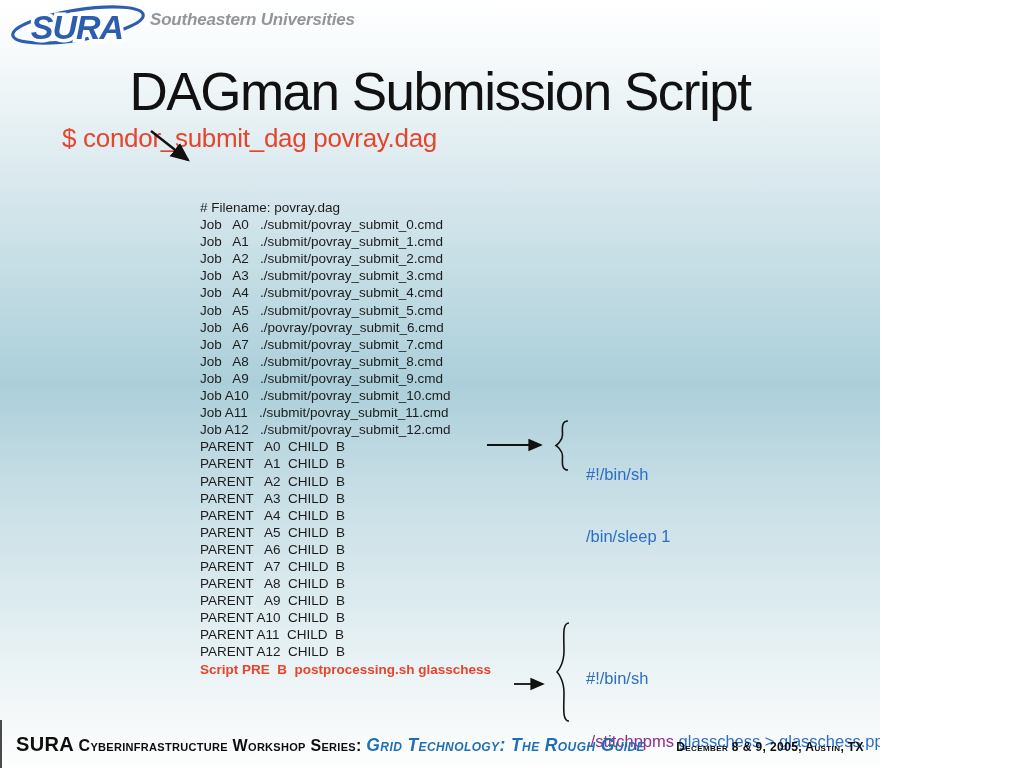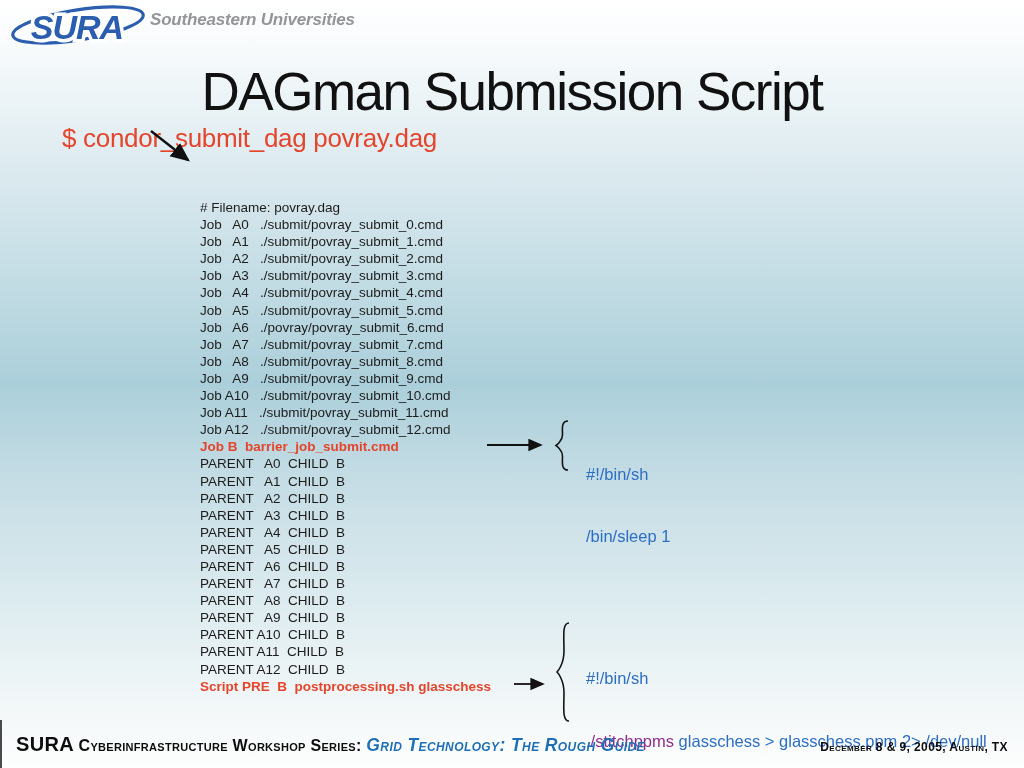--- a/index.html
+++ b/index.html
@@ -1,18 +1,18 @@
 <!DOCTYPE html>
 <html><head>
 <meta charset="utf-8">
 <style>
   html,body{margin:0;padding:0;}
   body{width:1024px;height:768px;overflow:hidden;font-family:"Liberation Sans",sans-serif;}
   .slide{
-    position:relative;width:1024px;height:768px;overflow:hidden;
+    position:relative;width:880px;height:768px;overflow:hidden;
     background:linear-gradient(180deg,
       #ffffff 0%, #f8fbfc 6%, #d5e6ec 26%, #abcfda 50%,
       #c6dde5 63%, #dcebef 78%, #f4f8f9 93%, #fdfefe 100%);
   }
   .abs{position:absolute;}
   
   .logo-svg{left:6px;top:2px;}
   .org-name{left:150px;top:10px;color:#939598;font-weight:bold;font-style:italic;
     font-size:17px;line-height:19px;letter-spacing:-0.2px;}
   
@@ -74,21 +74,20 @@
       <div class="code-line">Job   A3   ./submit/povray_submit_3.cmd</div>
       <div class="code-line">Job   A4   ./submit/povray_submit_4.cmd</div>
       <div class="code-line">Job   A5   ./submit/povray_submit_5.cmd</div>
       <div class="code-line">Job   A6   ./povray/povray_submit_6.cmd</div>
       <div class="code-line">Job   A7   ./submit/povray_submit_7.cmd</div>
       <div class="code-line">Job   A8   ./submit/povray_submit_8.cmd</div>
       <div class="code-line">Job   A9   ./submit/povray_submit_9.cmd</div>
       <div class="code-line">Job A10   ./submit/povray_submit_10.cmd</div>
       <div class="code-line">Job A11   ./submit/povray_submit_11.cmd</div>
       <div class="code-line">Job A12   ./submit/povray_submit_12.cmd</div>
-      <div class="code-line red">Job B  barrier_job_submit.cmd</div>
       <div class="code-line">PARENT   A0  CHILD  B</div>
       <div class="code-line">PARENT   A1  CHILD  B</div>
       <div class="code-line">PARENT   A2  CHILD  B</div>
       <div class="code-line">PARENT   A3  CHILD  B</div>
       <div class="code-line">PARENT   A4  CHILD  B</div>
       <div class="code-line">PARENT   A5  CHILD  B</div>
       <div class="code-line">PARENT   A6  CHILD  B</div>
       <div class="code-line">PARENT   A7  CHILD  B</div>
       <div class="code-line">PARENT   A8  CHILD  B</div>
       <div class="code-line">PARENT   A9  CHILD  B</div>

